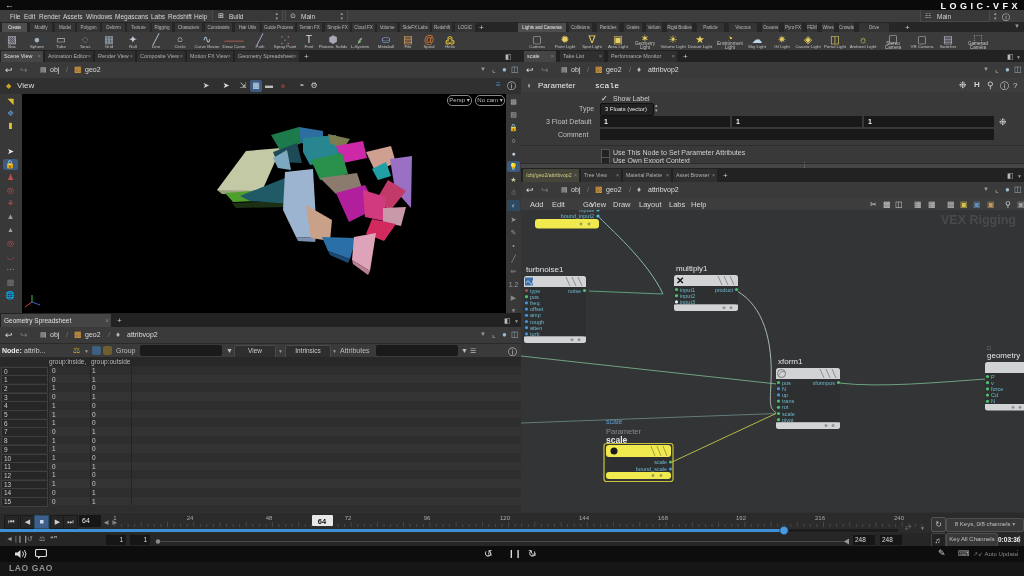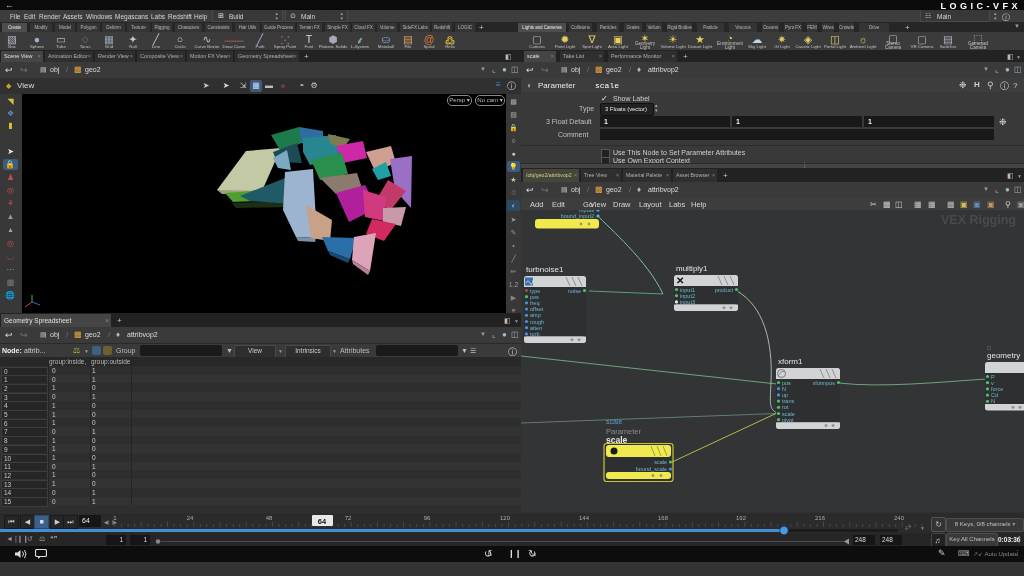--- a/index.html
+++ b/index.html
@@ -881,13 +881,16 @@
       <span class="tx" style="left:484px;top:2px;font-size:10px;color:#ddd;">↺</span>
       <span class="tx" style="left:487.5px;top:6px;font-size:4px;color:#ddd;">10</span>
       <span class="tx" style="left:508px;top:3px;font-size:8px;color:#ddd;">❙❙</span>
       <span class="tx" style="left:528px;top:2px;font-size:10px;color:#ddd;">↻</span>
       <span class="tx" style="left:531.5px;top:6px;font-size:4px;color:#ddd;">30</span>
       <span class="tx" style="left:938px;top:2px;font-size:9px;color:#ccc;">✎</span>
       <span class="tx" style="left:958px;top:3px;font-size:8px;color:#aaa;">⌨</span>
       <span class="tx" style="left:973px;top:4px;font-size:6px;color:#888;">↗↙ Auto Update</span>
       <span class="tx" style="left:1014px;top:3px;font-size:7px;color:#888;">⋮</span>
     </div>
+<div class="abs" style="left:0;top:562px;width:1024px;height:14px;background:#161616;">
+ <span class="tx" style="left:9px;top:1px;font-size:8.5px;font-weight:bold;color:#939393;letter-spacing:0.6px;">LAO GAO</span>
+</div>
 
 </div>
 </body></html>

